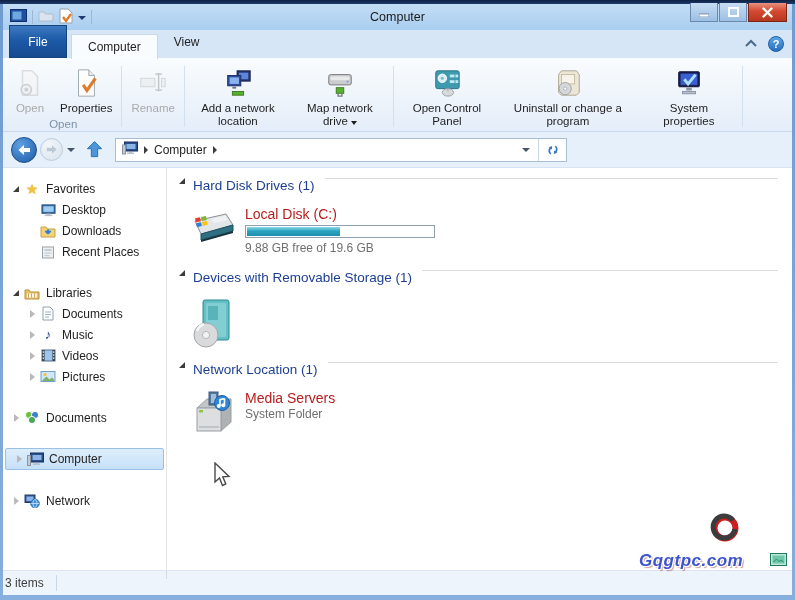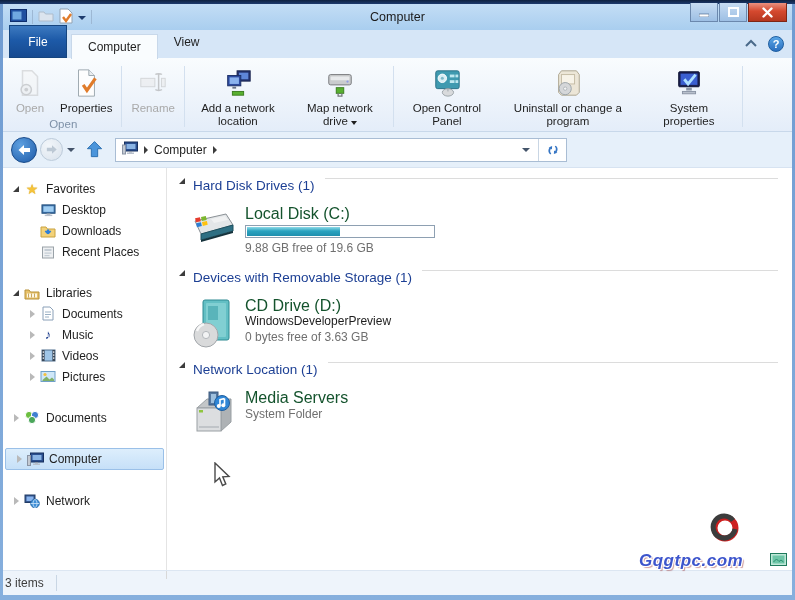--- a/index.html
+++ b/index.html
@@ -80,21 +80,21 @@
   
   .content { flex:1; padding:10px 10px 0 12px; position:relative; }
   .csec { margin-bottom:10px; }
   .chead { display:flex; height:22px; }
   .chead .tri-exp { margin-right:8px; }
   .chead-text { font-size:13.5px; color:#1c3f94; white-space:nowrap; }
   .chead-line { flex:1; height:1px; background:#dcdcdc; margin-left:10px; margin-right:4px; }
   .citem { display:flex; margin:6px 0 14px 6px; align-items:flex-start; }
   .cicon { width:56px; display:flex; justify-content:center; flex:0 0 auto; }
   .cmeta { margin-left:4px; }
-  .cname { font-size:16px; color:#14532d; line-height:16px; }
+  .cname { font-size:14px; color:#b91c1c; line-height:16px; }
   .csub { font-size:12px; color:#1e1e1e; line-height:15px; }
   .cdetail { font-size:12px; color:#6f6f6f; line-height:16px; }
   .cbar { width:190px; height:13px; border:1px solid #8ea0b2; background:#fff; margin:3px 0 2px 0; padding:1px; }
   .cbar-fill { height:100%; background:linear-gradient(#8fdbe8,#2aa3c0 45%,#1f8fae); }
 
   
   .statusbar { height:25px; background:#eef4fb; border-top:1px solid #dce6f2; display:flex; align-items:center; font-size:12px; color:#3c3c3c; flex:0 0 auto; position:relative; }
   .status-text { padding-left:2px; }
   .status-sep { width:1px; height:16px; background:#c9d6e4; margin-left:12px; }
   .status-sep2 { position:absolute; left:163px; top:0; width:1px; height:8px; background:#d8d8d8; }
@@ -550,25 +550,20 @@
             <span class="cicon">
               <svg width="44" height="50" viewBox="0 0 44 50">
                   <rect x="12" y="2" width="26" height="40" rx="2" fill="#63bfc4" stroke="#2f8a92"></rect>
                   <rect x="15" y="5" width="20" height="34" rx="1" fill="#8fd6d8" opacity="0.7"></rect>
                   <rect x="17" y="8" width="10" height="14" fill="#3fa2aa" opacity="0.6"></rect>
                   <circle cx="15" cy="37" r="12" fill="#d9dadb" stroke="#a2a6aa"></circle>
                   <circle cx="15" cy="37" r="3.6" fill="#f2f3f4" stroke="#b4b8bc"></circle>
                   <path d="M6 33 a11 11 0 0 1 7 -7" stroke="#ffffff" stroke-width="2.4" fill="none" opacity="0.8"></path>
                 </svg>
             </span>
-            <div class="cmeta">
-              <div class="cname">CD Drive (D:)</div>
-              <div class="csub">WindowsDeveloperPreview</div>
-              <div class="cdetail">0 bytes free of 3.63 GB</div>
-            </div>
           </div>
         </div>
 
         <div class="csec">
           <div class="chead">
             <span class="tri-exp"></span>
             <span class="chead-text">Network Location (1)</span>
             <span class="chead-line"></span>
           </div>
           <div class="citem">

